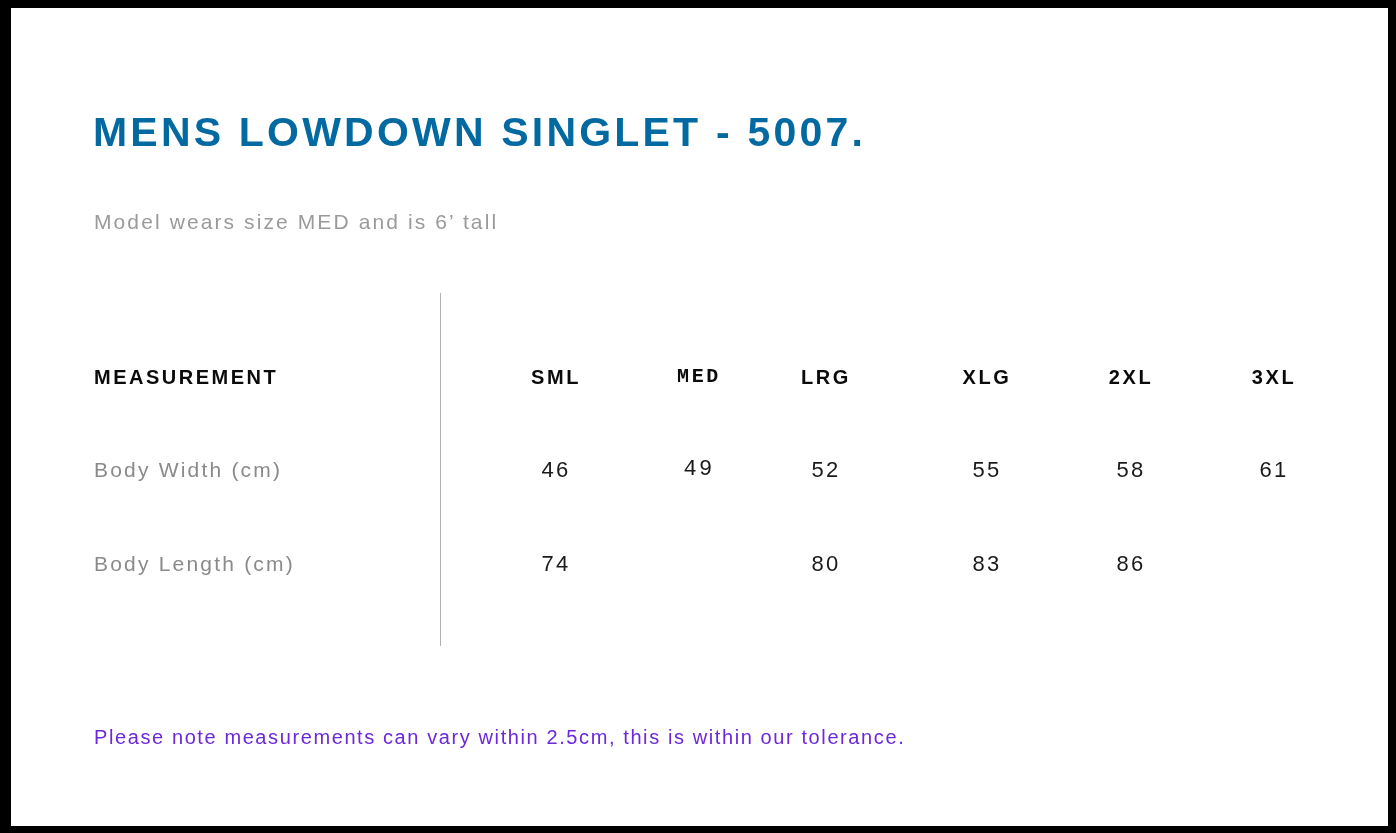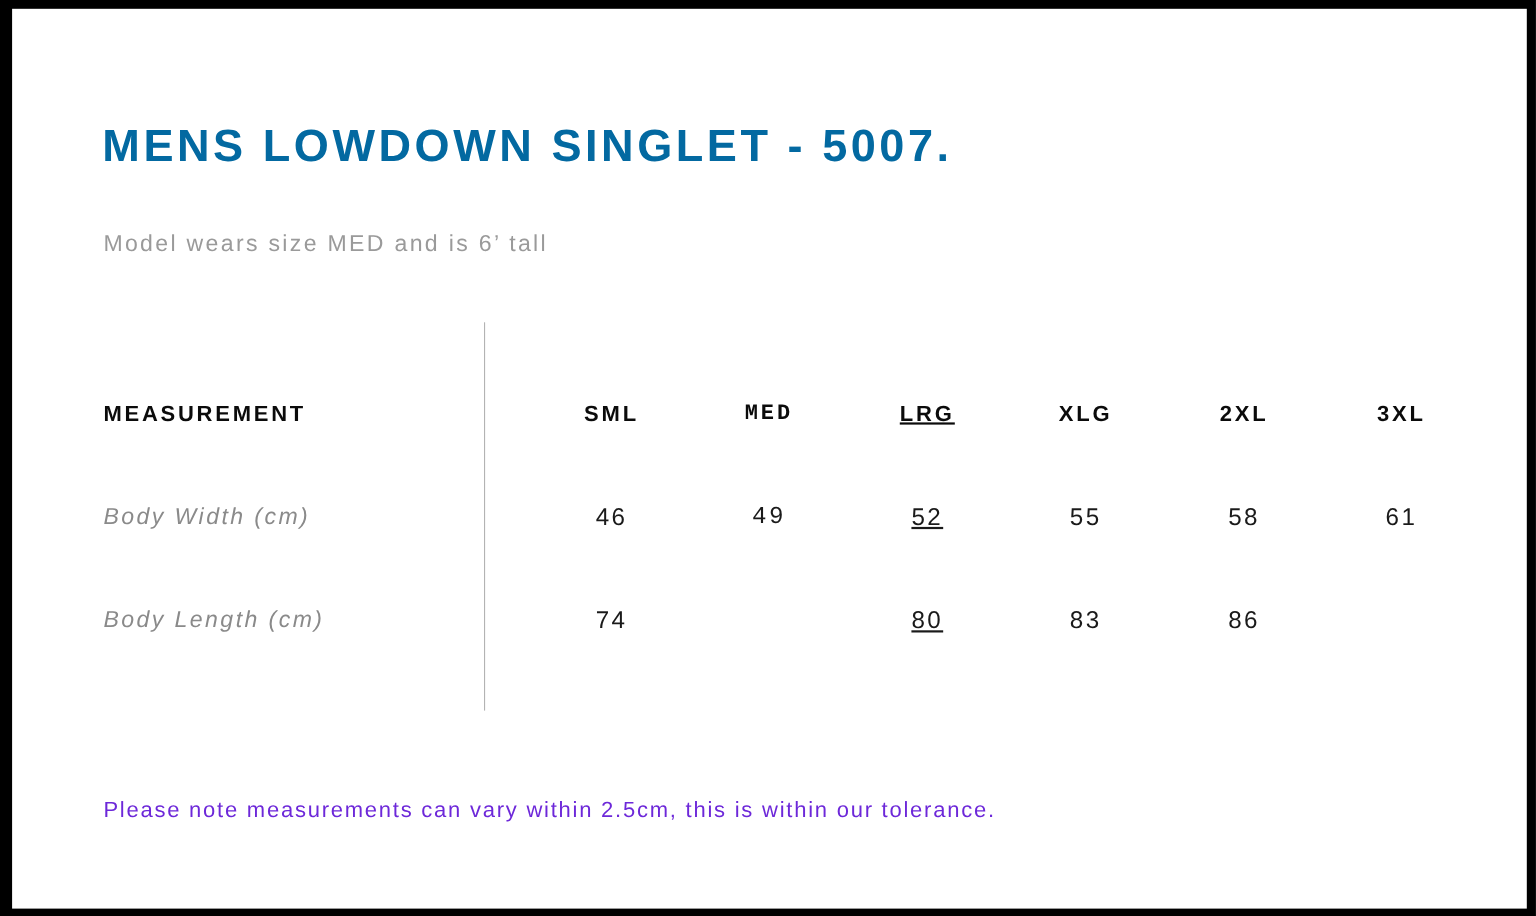--- a/index.html
+++ b/index.html
@@ -103,21 +103,20 @@
     font-weight: bold;
     letter-spacing: 2.5px;
     color: #0b0b0b;
   }
 
   .body-row .row-label {
     font-size: 21px;
     font-weight: normal;
     letter-spacing: 2.2px;
     color: #8a8a8a;
-    font-style: italic;
   }
 
   .cell {
     position: absolute;
     top: 0;
     width: 120px;
     height: 40px;
     line-height: 40px;
     text-align: center;
     white-space: nowrap;
@@ -133,21 +132,21 @@
   .body-row .cell {
     font-size: 22px;
     font-weight: normal;
     letter-spacing: 2.2px;
     color: #1a1a1a;
   }
 
   
   .col-0 { left: 485px; }
   .col-1 { left: 628px; font-family: Liberation Mono, monospace; }
-  .col-2 { left: 772px; text-decoration: underline; }
+  .col-2 { left: 755px; }
   .col-3 { left: 916px; }
   .col-4 { left: 1060px; }
   .col-5 { left: 1203px; }
 
   
   #footnote {
     position: absolute;
     left: 83px;
     top: 719px;
     font-size: 20px;

